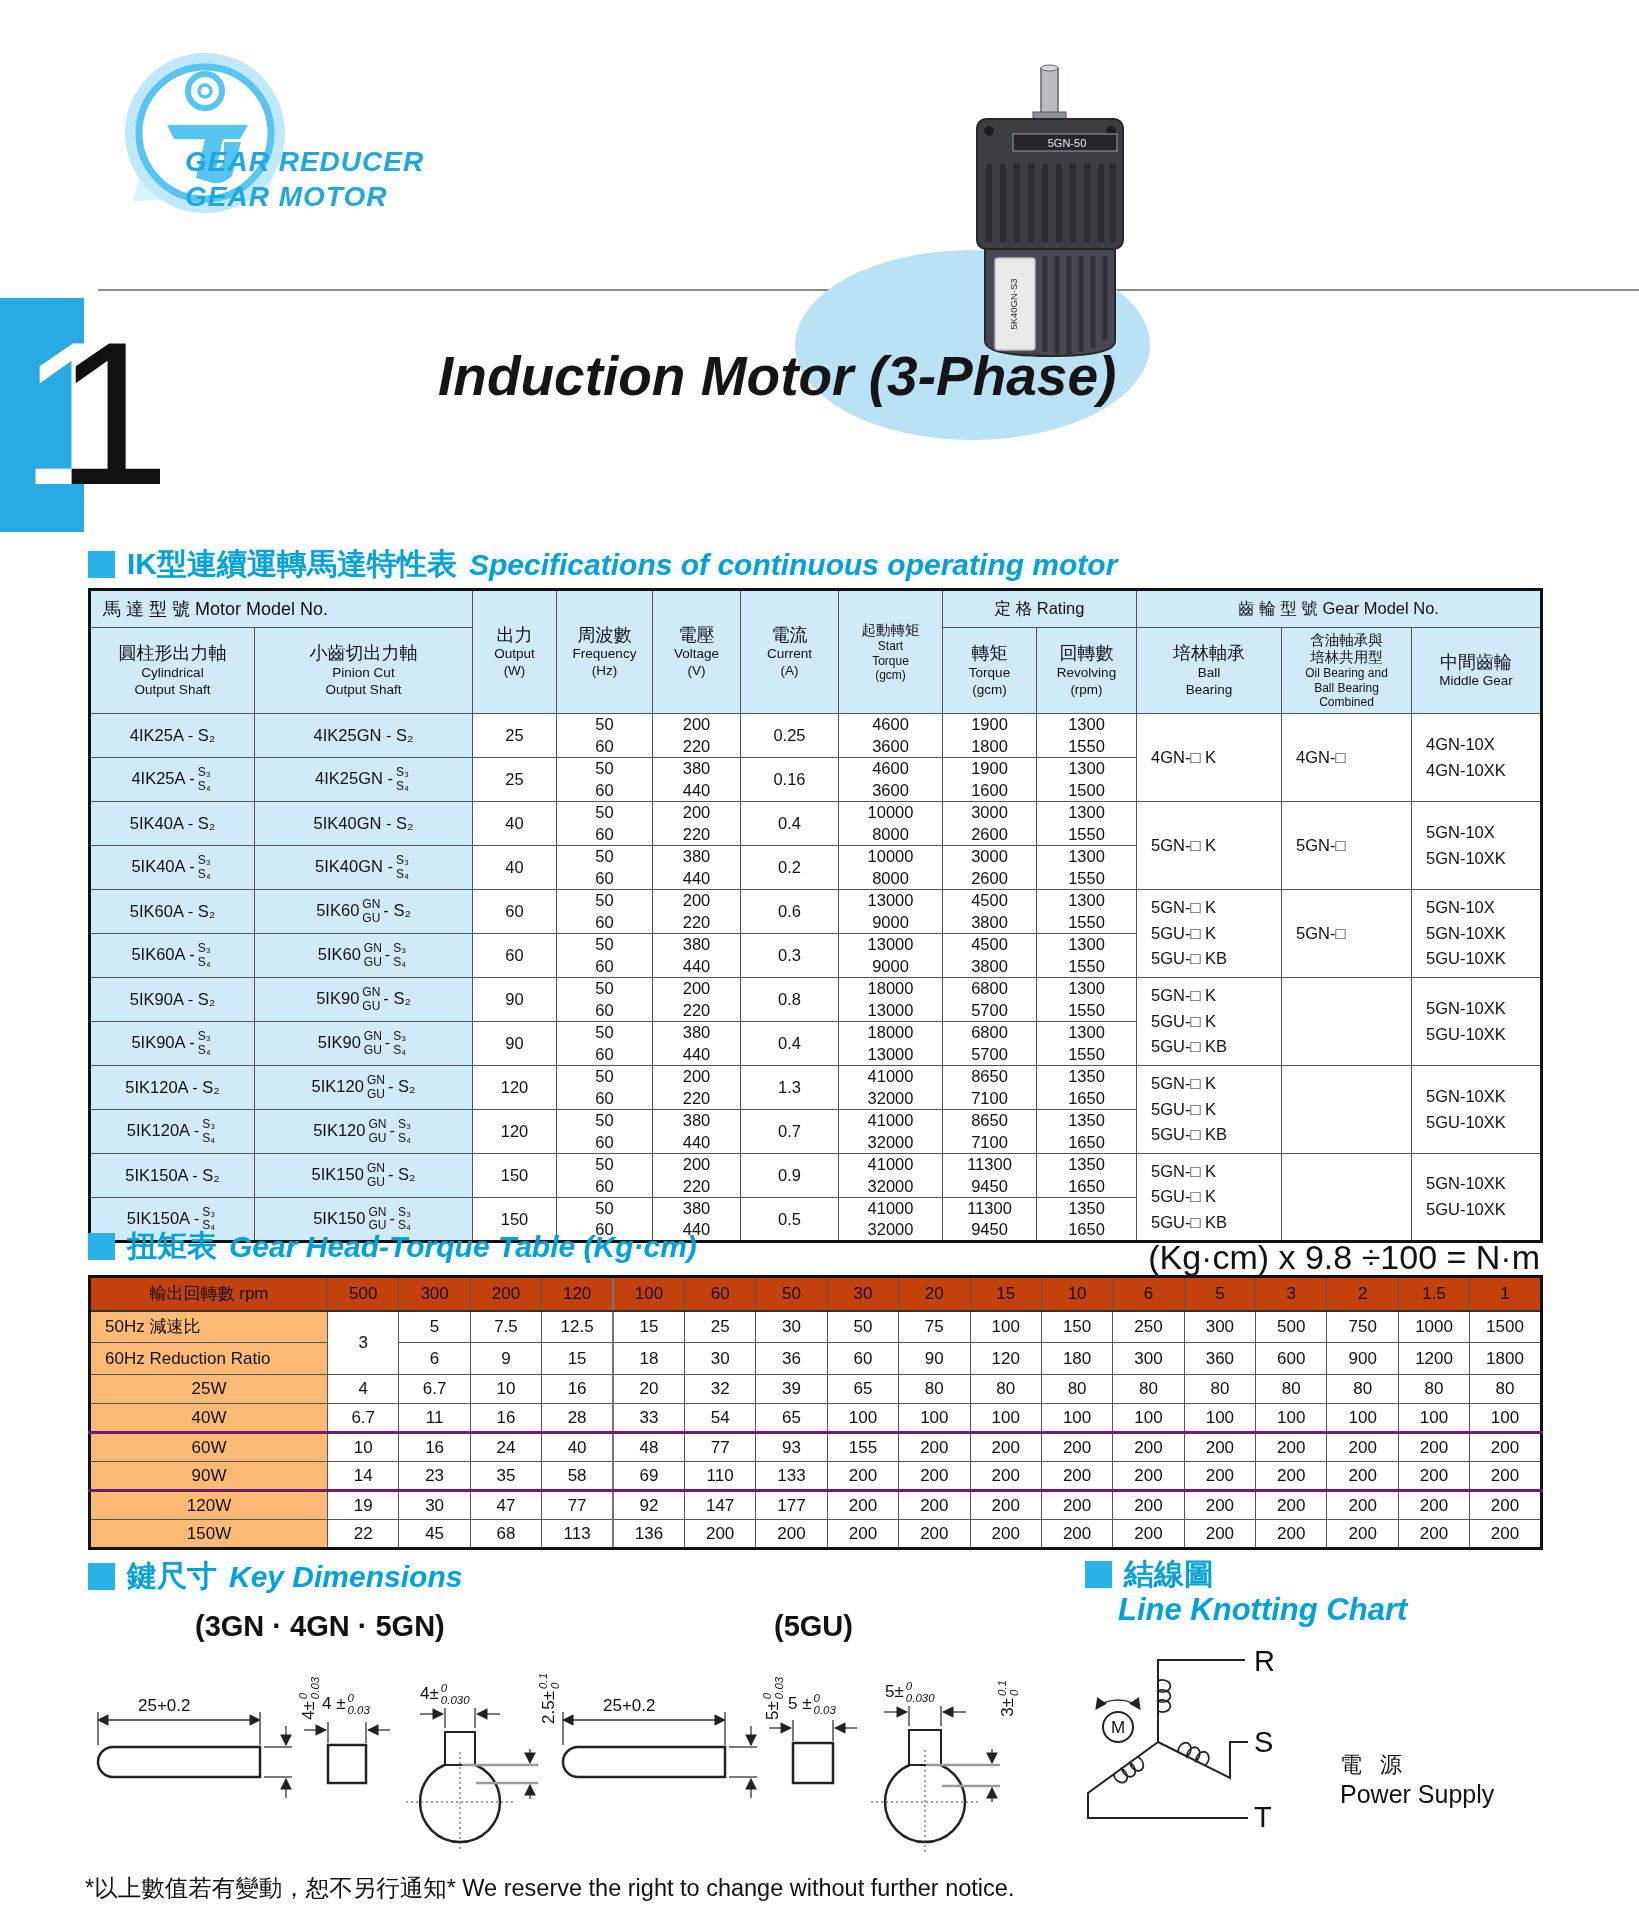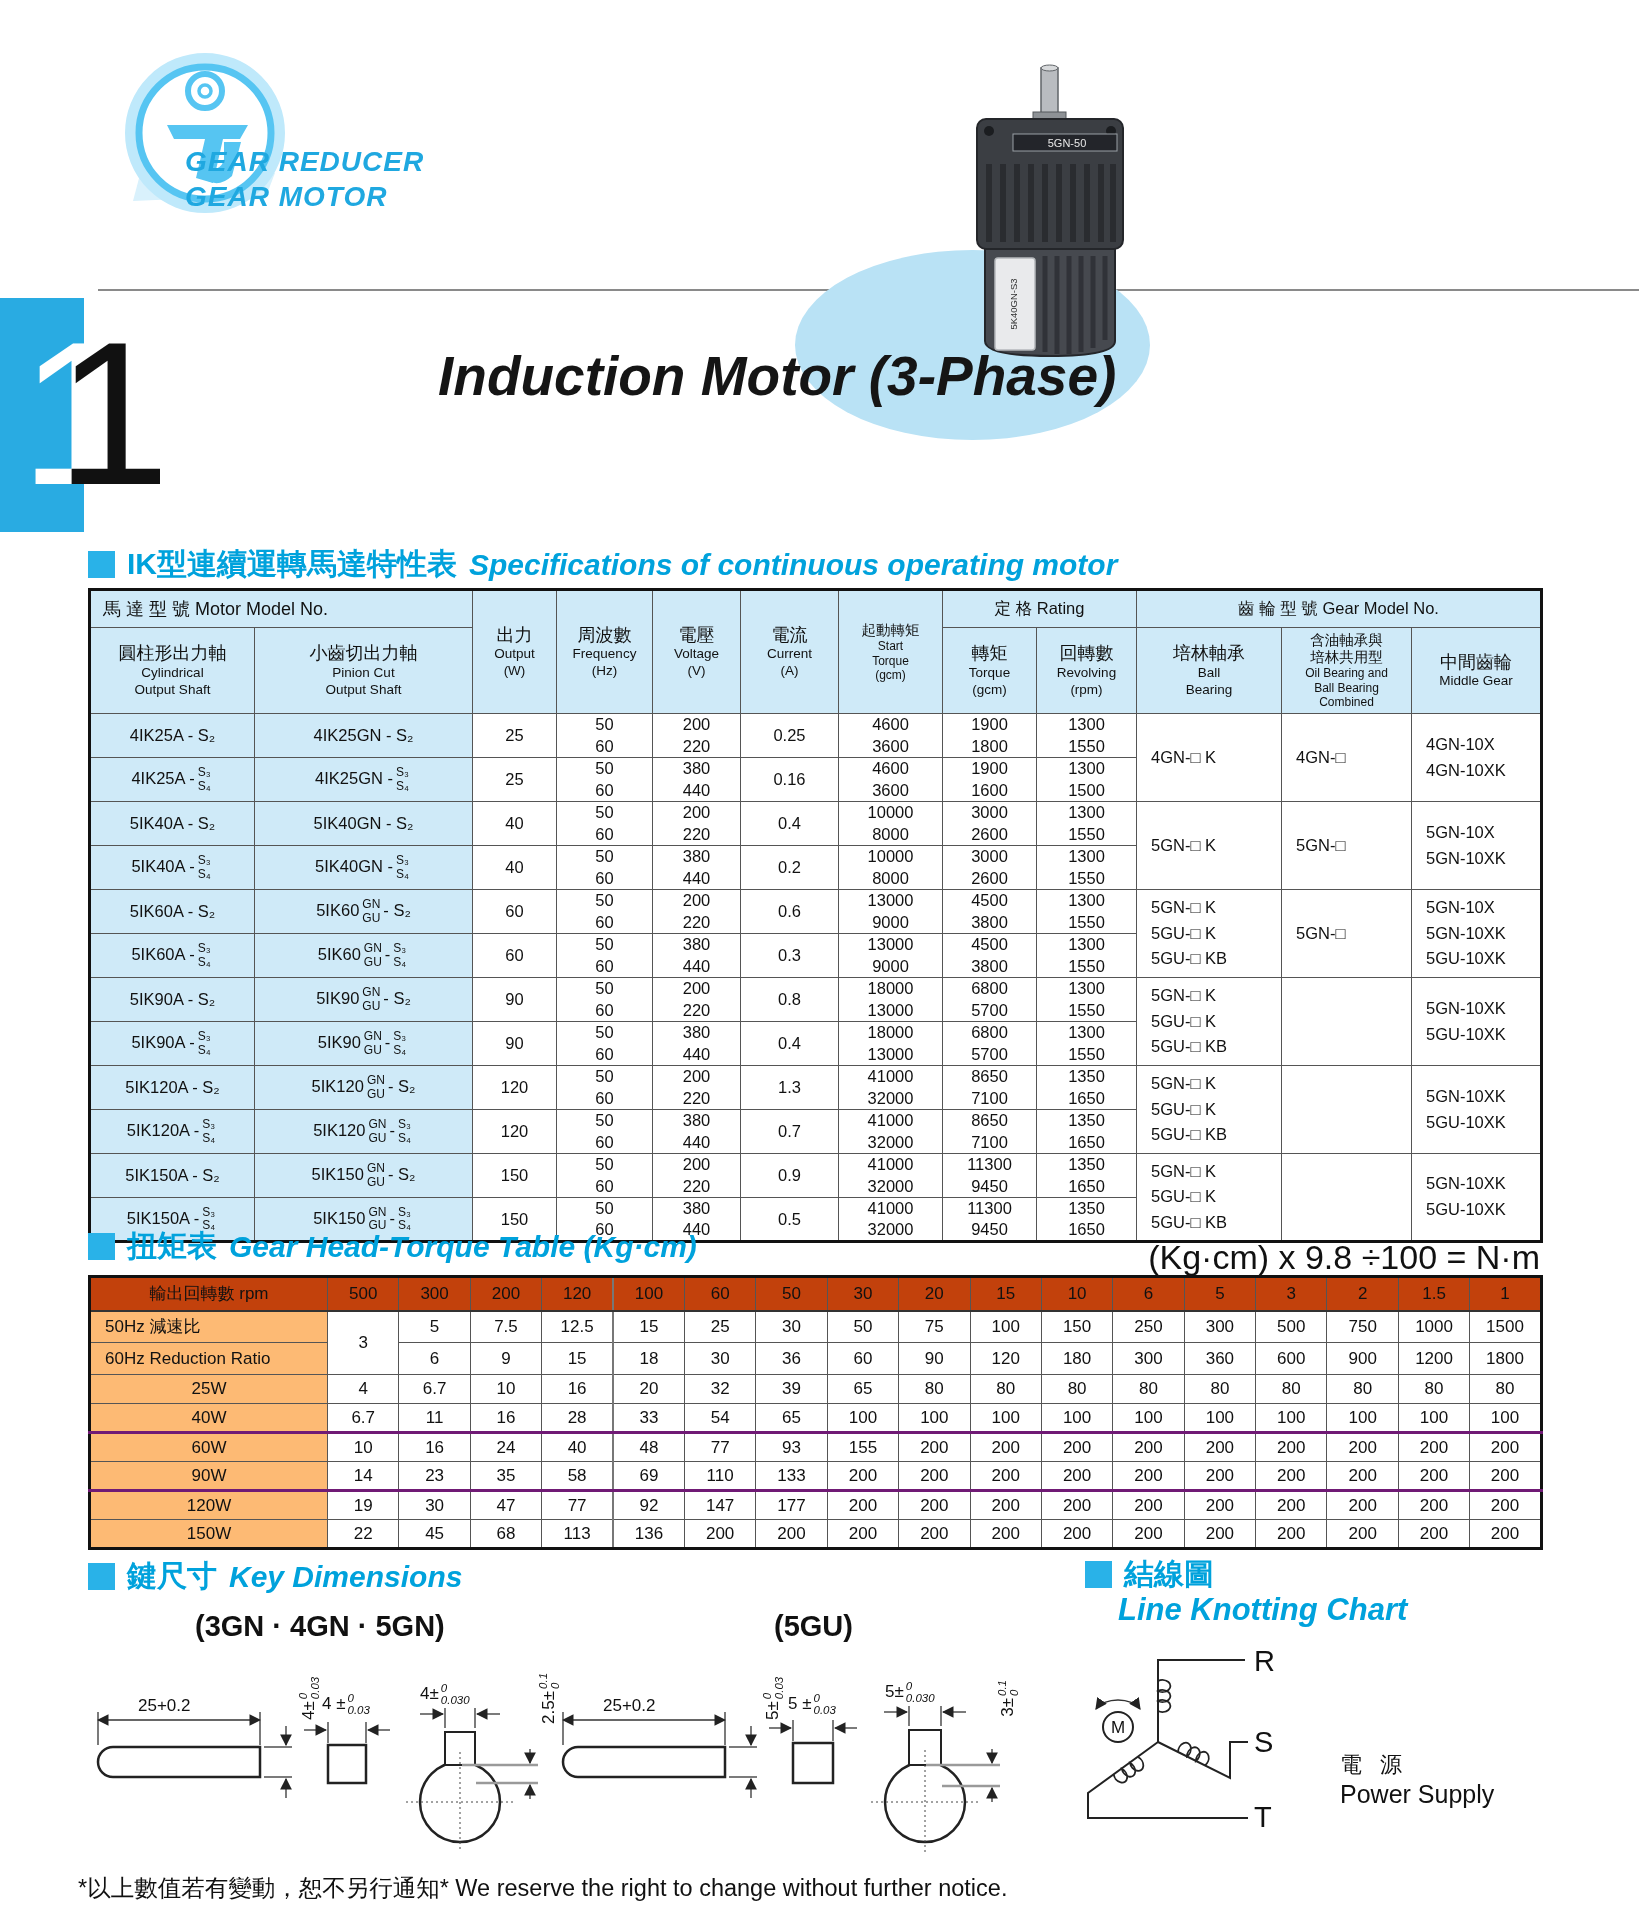--- a/index.html
+++ b/index.html
@@ -73,21 +73,21 @@
   .dim .tol{display:inline-flex;flex-direction:column;font-size:11.5px;line-height:1.08;text-align:left;}
   .rot{transform:rotate(-90deg);}
   
   .wire{position:absolute;left:1000px;top:1645px;z-index:2;}
   .net{fill:none;stroke:#222;stroke-width:2;}
   .coil{fill:none;stroke:#222;stroke-width:1.8;}
   .term{font-size:29px;fill:#111;}
   .mt{font-size:17px;fill:#111;text-anchor:middle;}
   .pzh{font-size:22px;fill:#111;letter-spacing:6px;}
   .pen{font-size:25px;fill:#111;}
-  .footer{position:absolute;left:78px;top:1872px;font-size:23.5px;color:#111;white-space:nowrap;z-index:2;}
+  .footer{position:absolute;left:85px;top:1872px;font-size:23.5px;color:#111;white-space:nowrap;z-index:2;}
 </style>
 </head>
 <body>
 
 <div class="page">
 
   <div class="rule"></div>
 
   <svg class="logo-box" viewBox="0 0 420 200" width="420" height="200">
     <path d="M38,118 L60,104 L74,154 L28,156 Z" fill="#d9f1fc"></path>

